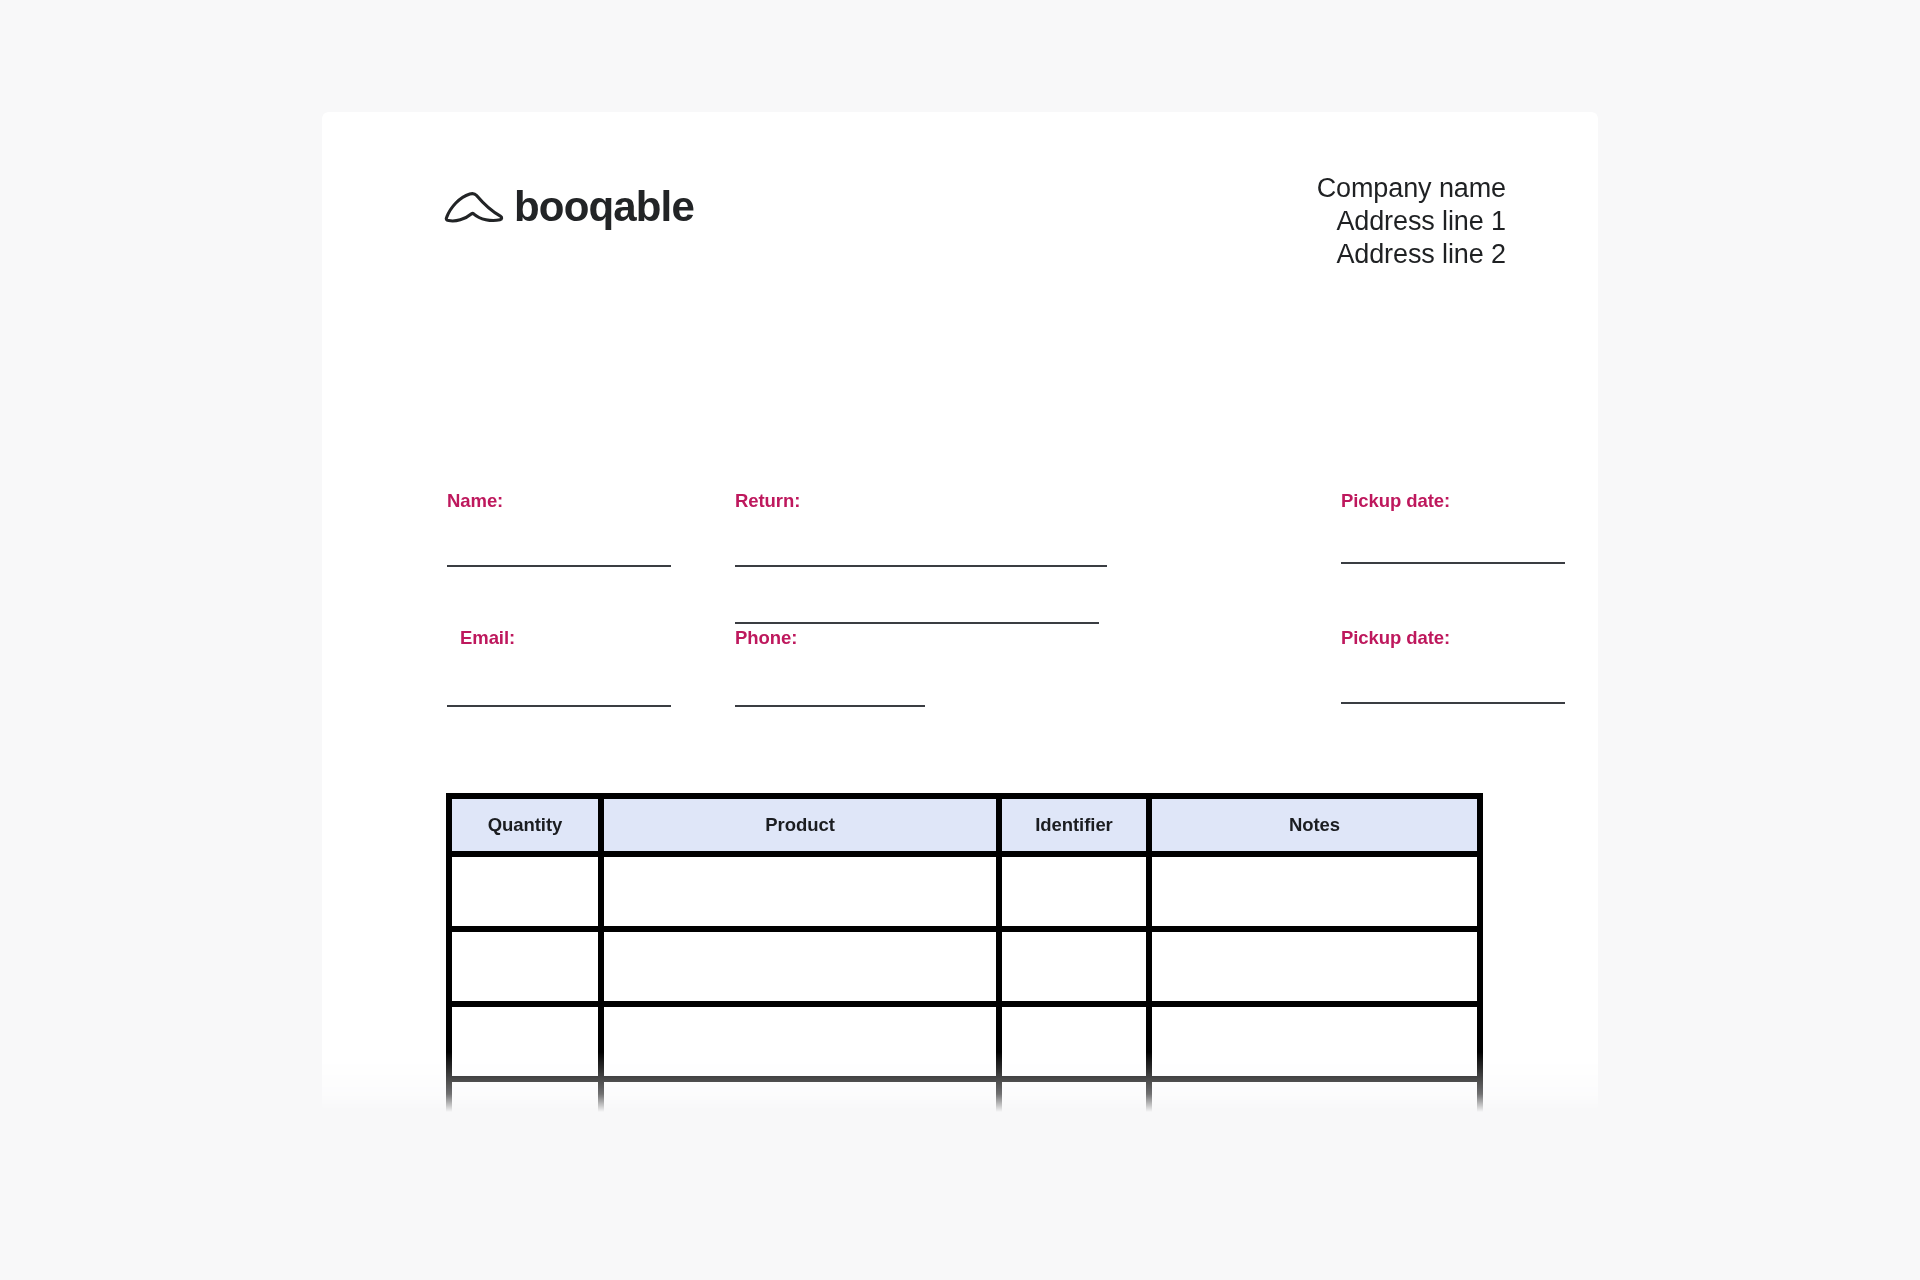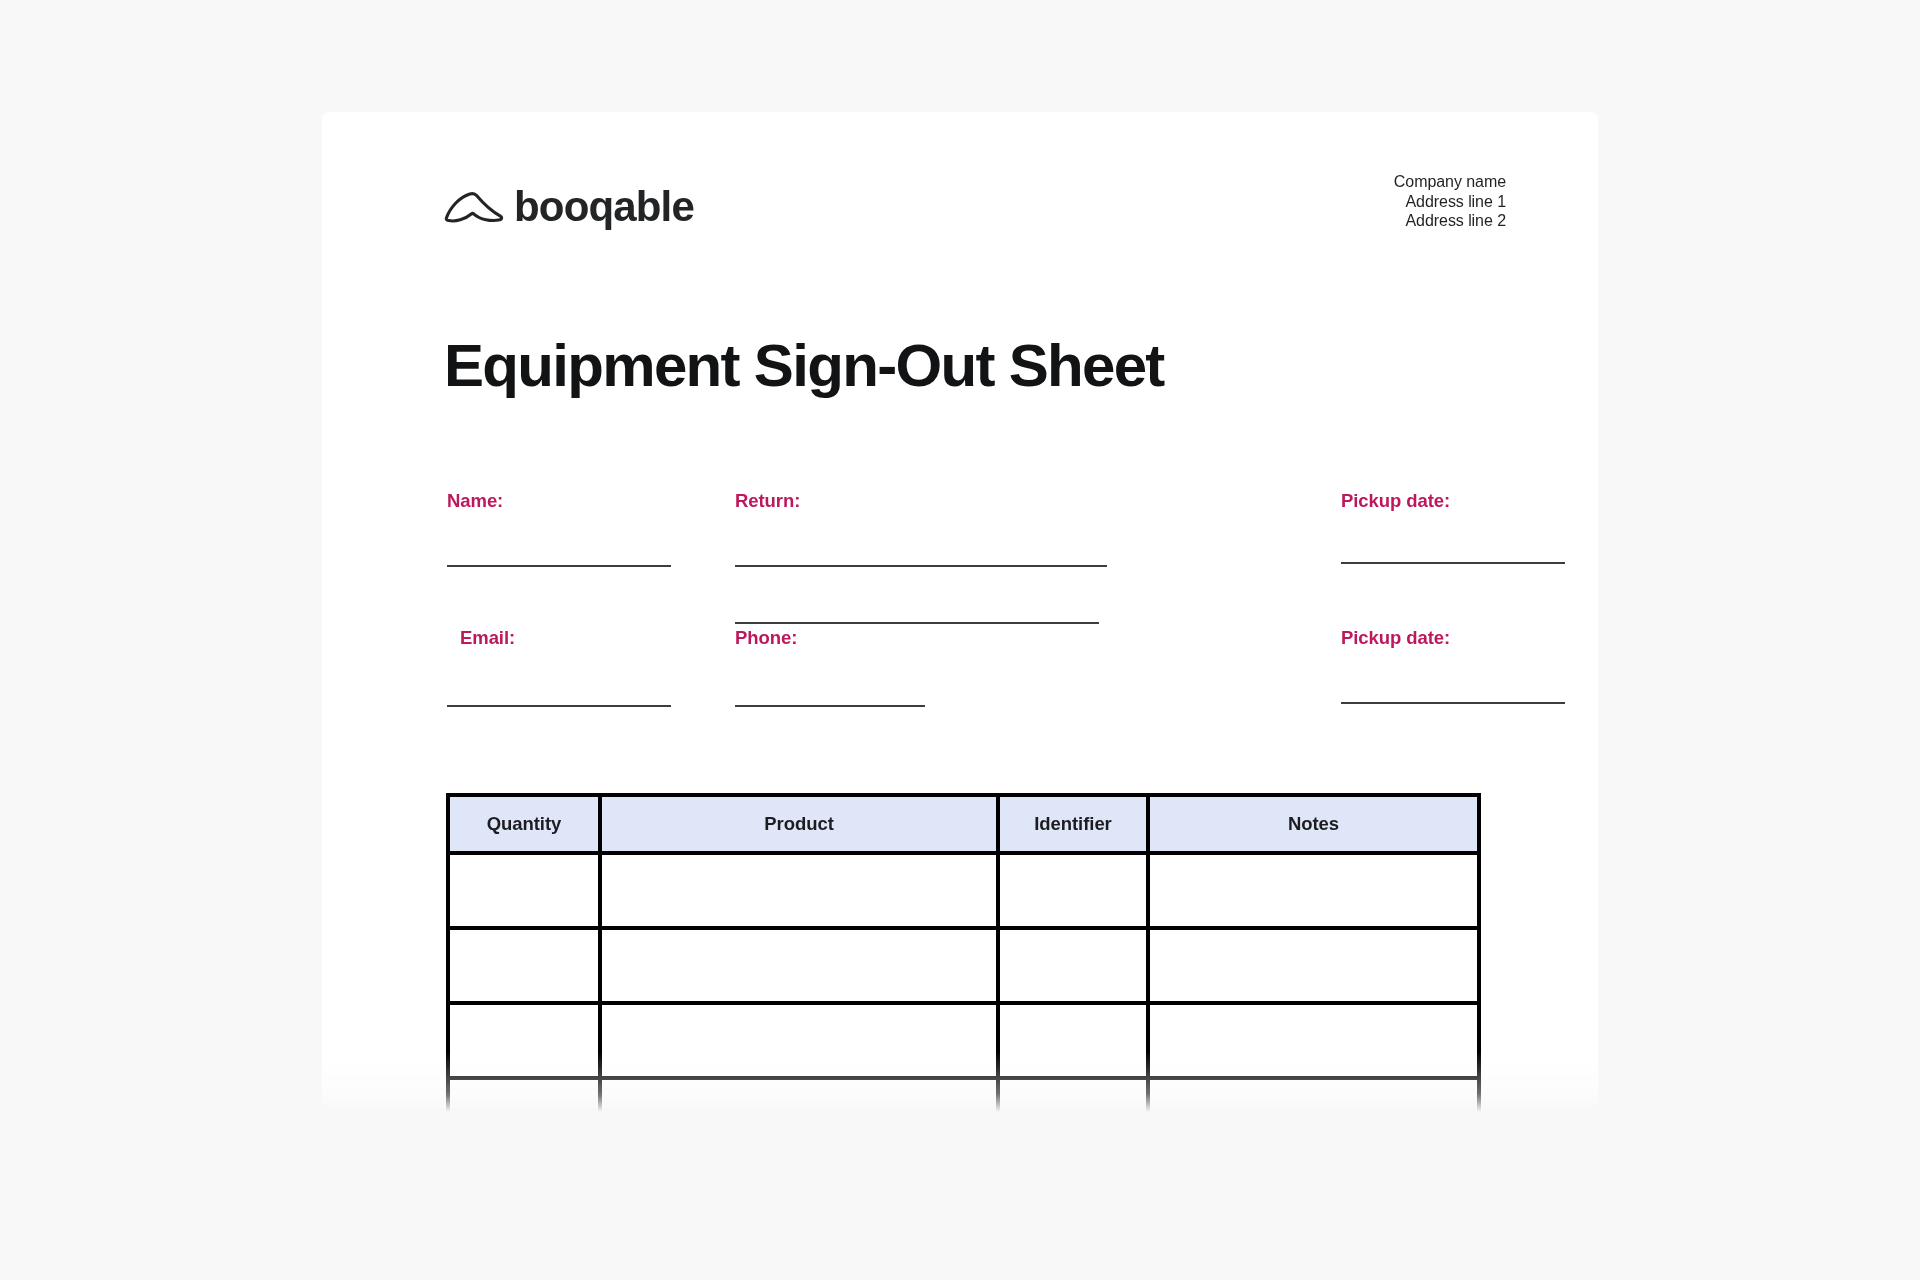--- a/index.html
+++ b/index.html
@@ -67,21 +67,21 @@
     line-height: 1;
   }
 
   .company-block {
     position: absolute;
     right: 92px;
     top: 60px;
     text-align: right;
   }
   .company-line {
-    font-size: 16px;
+    font-size: 27px;
     font-weight: 400;
     color: #1f2123;
     line-height: 1.22;
     letter-spacing: -0.004em;
     white-space: nowrap;
   }
 
   
   .doc-title {
     position: absolute;
@@ -141,21 +141,21 @@
   .sheet-table {
     position: absolute;
     left: 124px;
     top: 681px;
     width: 1031px;
     border-collapse: collapse;
     table-layout: fixed;
   }
   .sheet-table th,
   .sheet-table td {
-    border: 4px solid #000000;
+    border: 6px solid #000000;
   }
   .sheet-table thead th {
     background: #dfe6f8;
     height: 58px;
     font-size: 18.5px;
     font-weight: 700;
     color: #1b1d21;
     text-align: center;
     letter-spacing: -0.003em;
   }
@@ -188,21 +188,20 @@
       </div>
 
       <div class="company-block">
         <div class="company-line">Company name</div>
         <div class="company-line">Address line 1</div>
         <div class="company-line">Address line 2</div>
       </div>
 
     </div>
 
-    <h1 class="doc-title">Equipment Sign-Out Sheet</h1>
 
     <div class="form-area">
 
       <div class="field-label lbl-name">Name:</div>
       <div class="field-rule rule-name"></div>
 
       <div class="field-label lbl-address">Return:</div>
       <div class="field-rule rule-addr-1"></div>
       <div class="field-rule rule-addr-2"></div>
 

